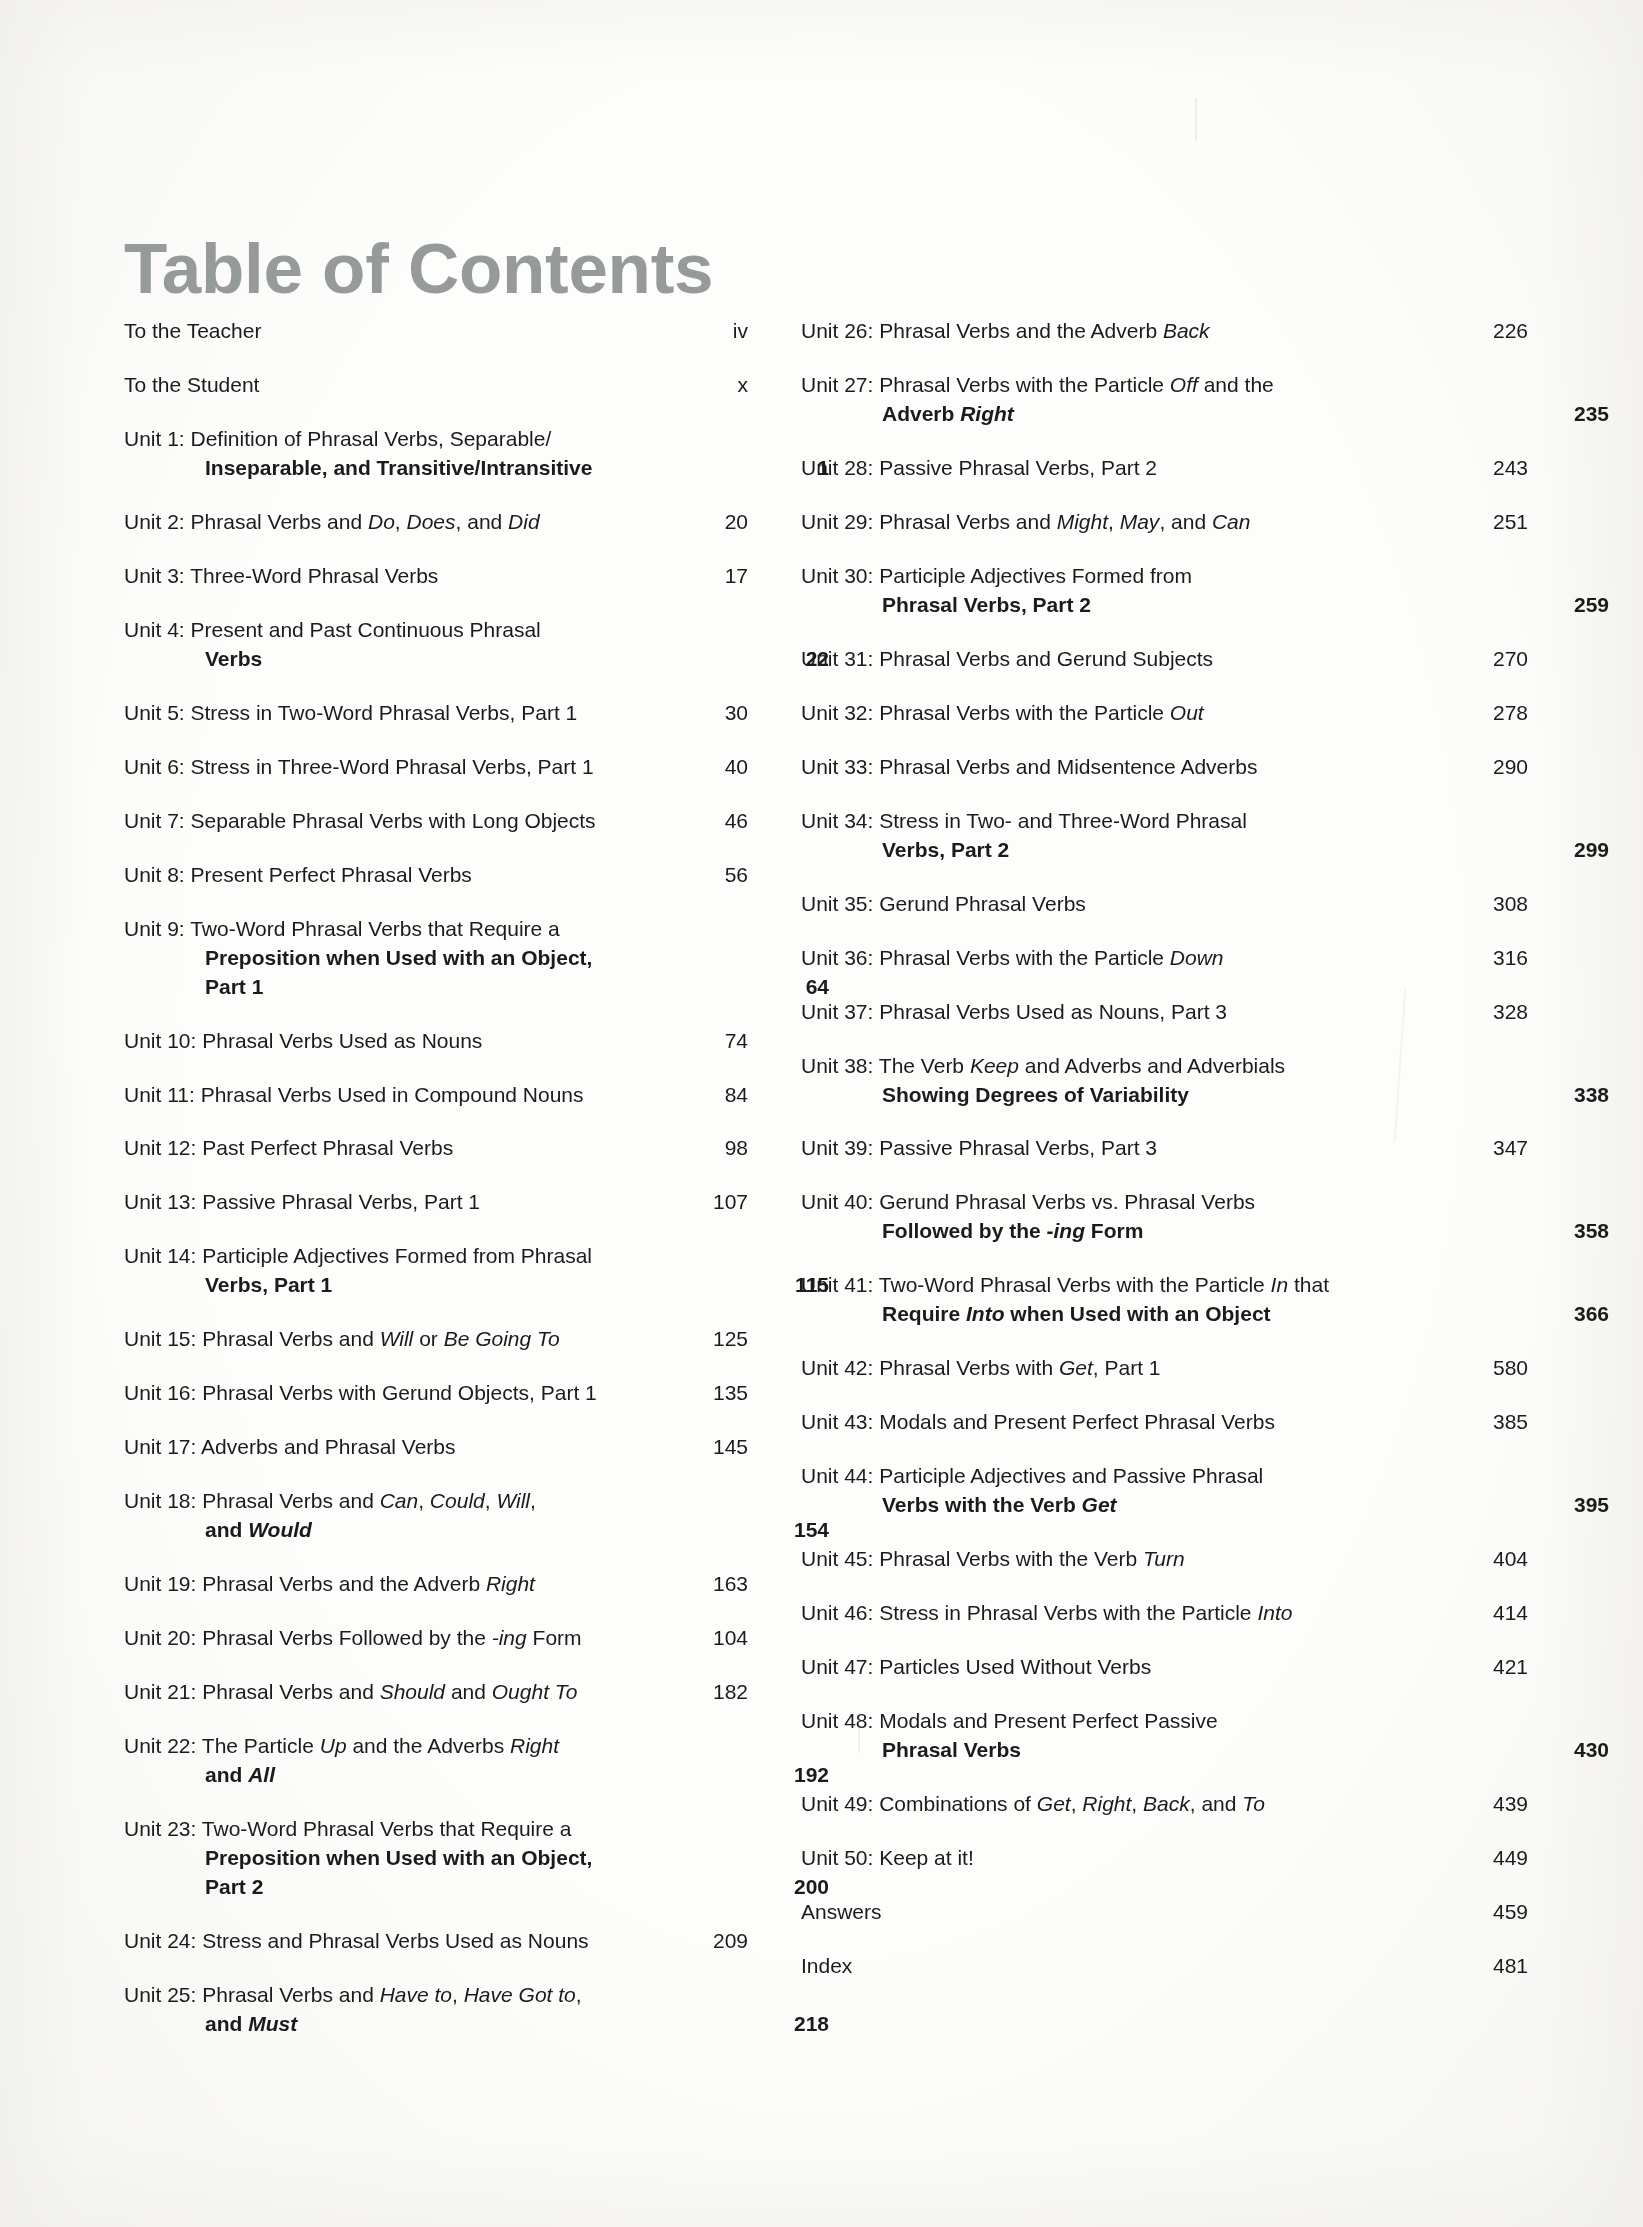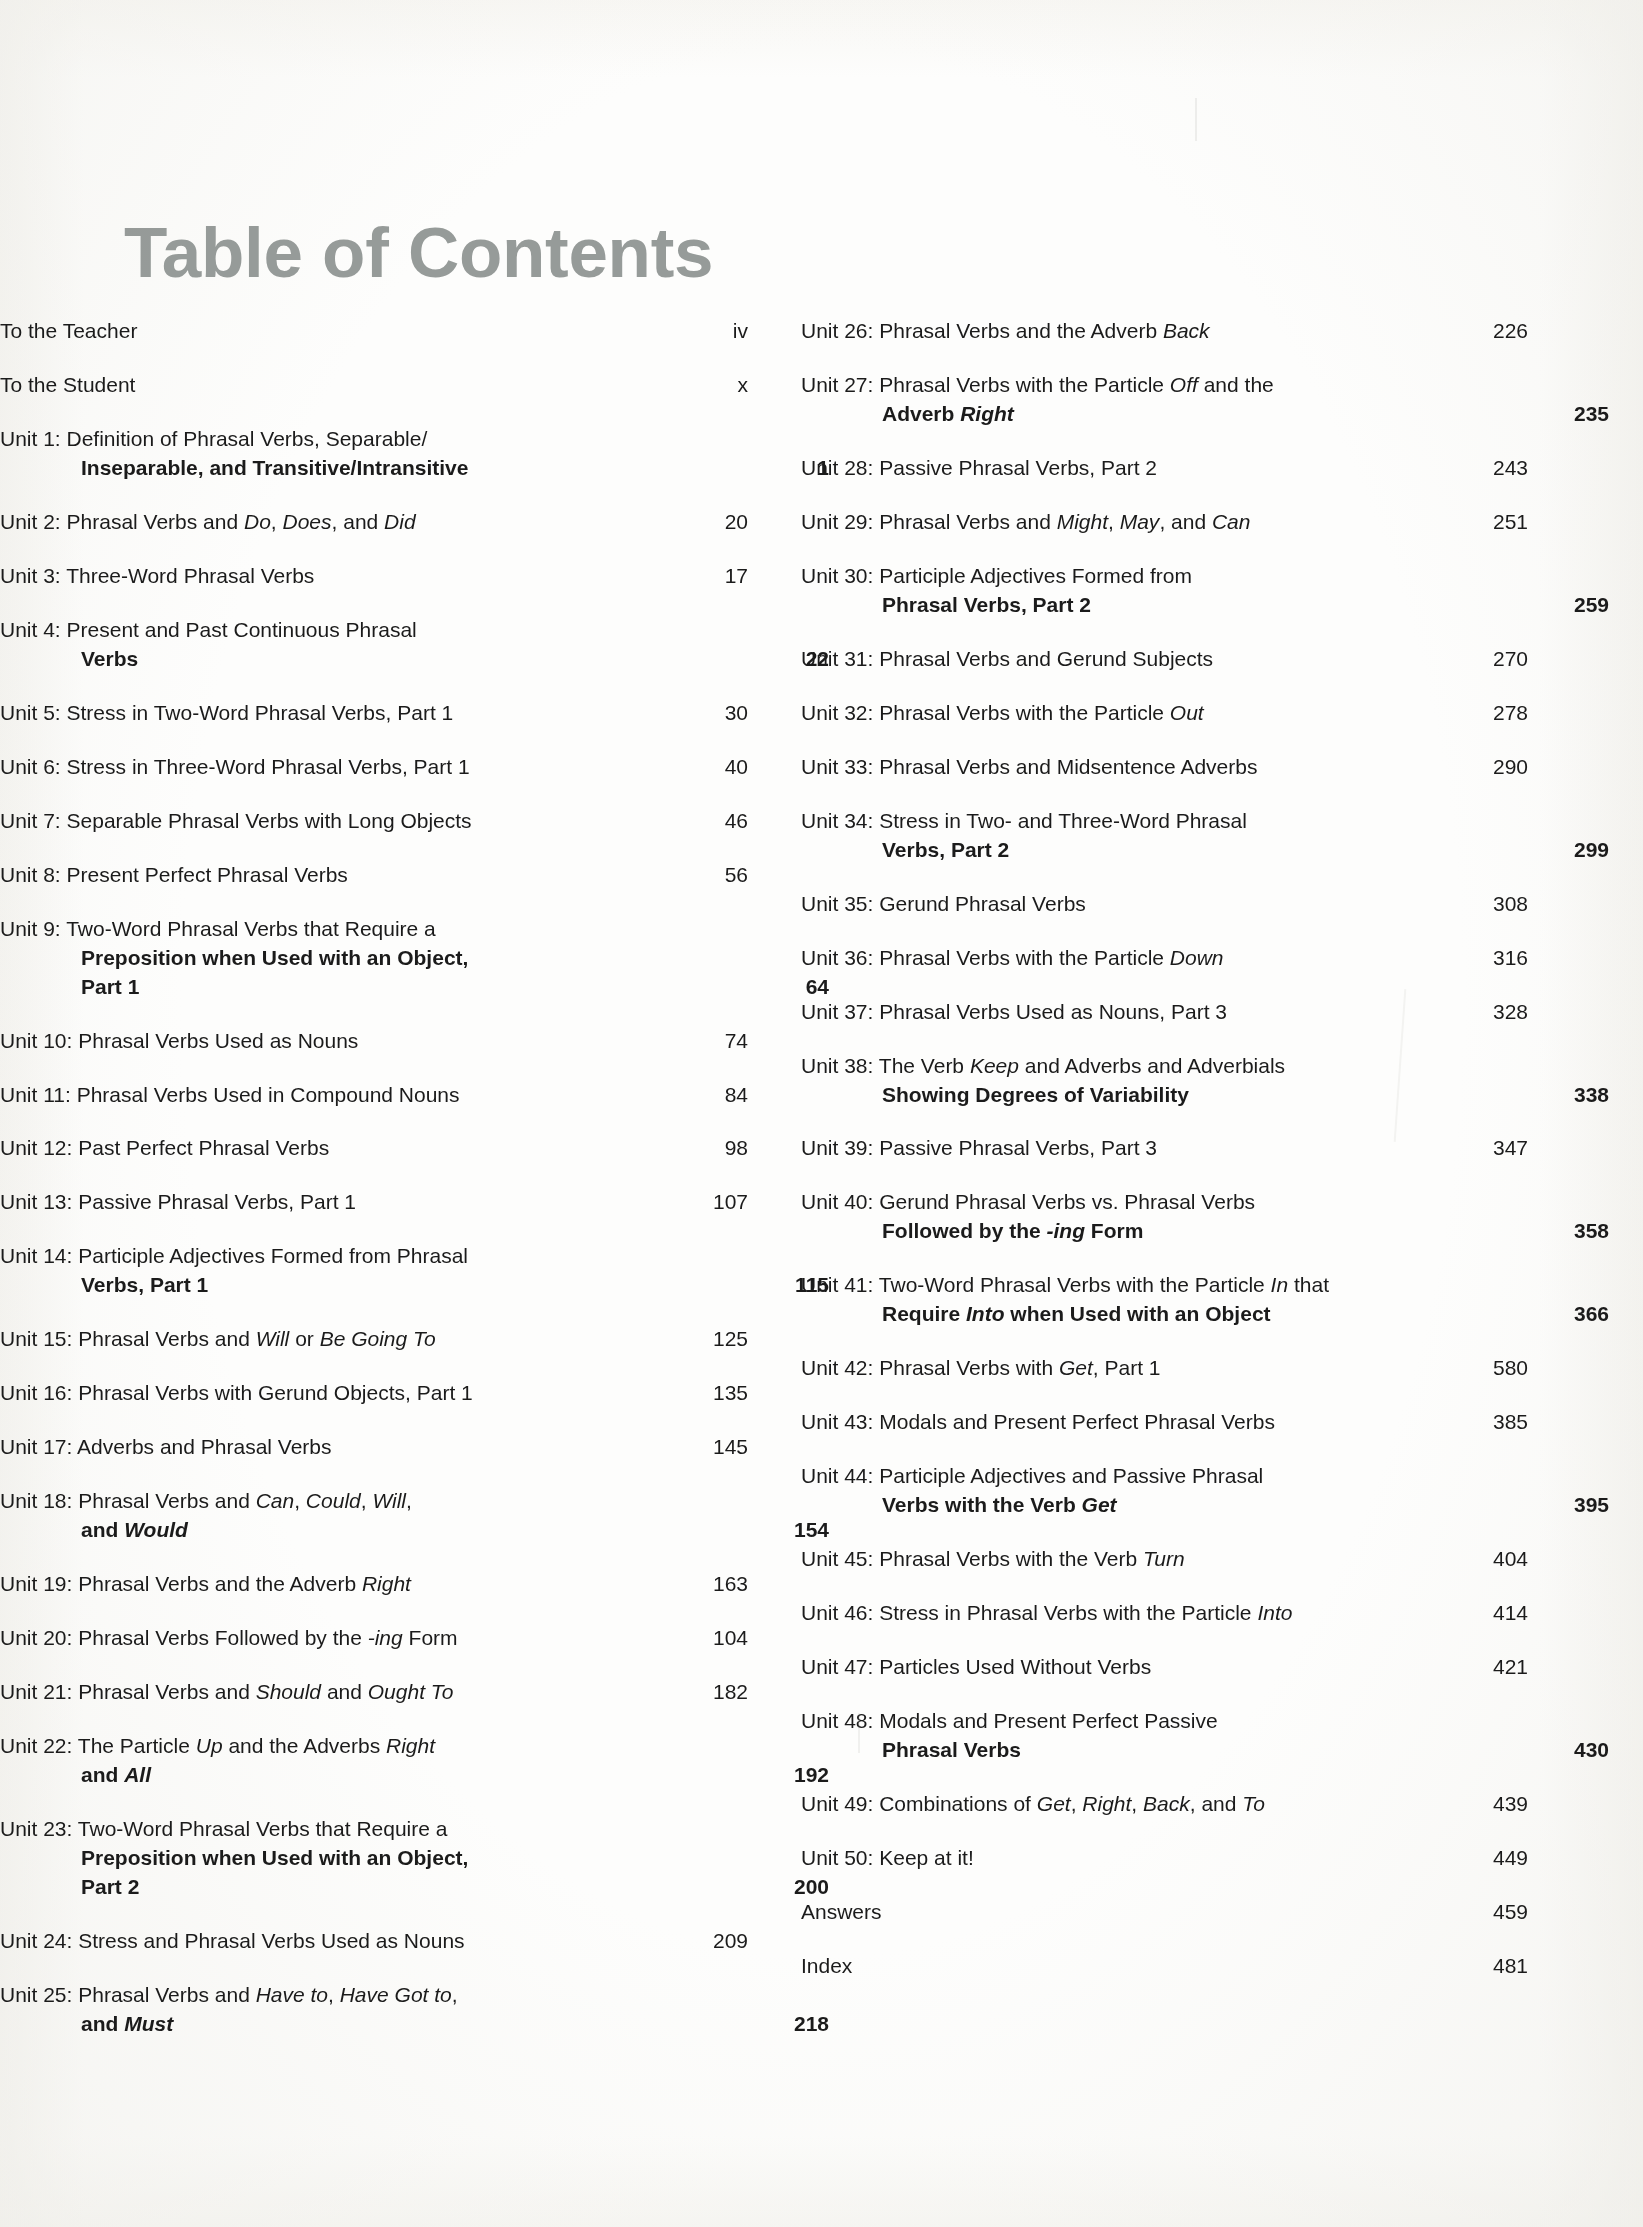--- a/index.html
+++ b/index.html
@@ -25,21 +25,21 @@
     background:
       radial-gradient(ellipse at 50% 45%, rgba(255,255,255,0) 55%, rgba(238,237,232,0.55) 100%),
       linear-gradient(90deg, rgba(243,242,238,0.85) 0px, rgba(255,255,255,0) 84px),
       linear-gradient(270deg, rgba(243,242,238,0.9) 0px, rgba(255,255,255,0) 104px),
       linear-gradient(180deg, rgba(246,245,241,0.8) 0px, rgba(255,255,255,0) 77px),
       linear-gradient(0deg, rgba(246,245,241,0.8) 0px, rgba(255,255,255,0) 91px);
   }
   .page-title {
     position: absolute;
     left: 124px;
-    top: 169px;
+    top: 185px;
     font-size: 71px;
     font-weight: bold;
     color: #8e9391;
     letter-spacing: -0.3px;
     line-height: 1;
     white-space: nowrap;
     opacity: 0.92;
   }
   .columns {
     position: absolute;
@@ -47,20 +47,21 @@
     top: 317px;
     width: 1644px;
     display: flex;
     gap: 0px;
   }
   .col {
     box-sizing: border-box;
   }
   .col-left {
     width: 794px;
+    padding-left: 124px;
     padding-right: 46px;
   }
   .col-right {
     width: 794px;
     padding-left: 7px;
     padding-right: 60px;
   }
   .toc-entry {
     position: relative;
     margin-bottom: 25px;

